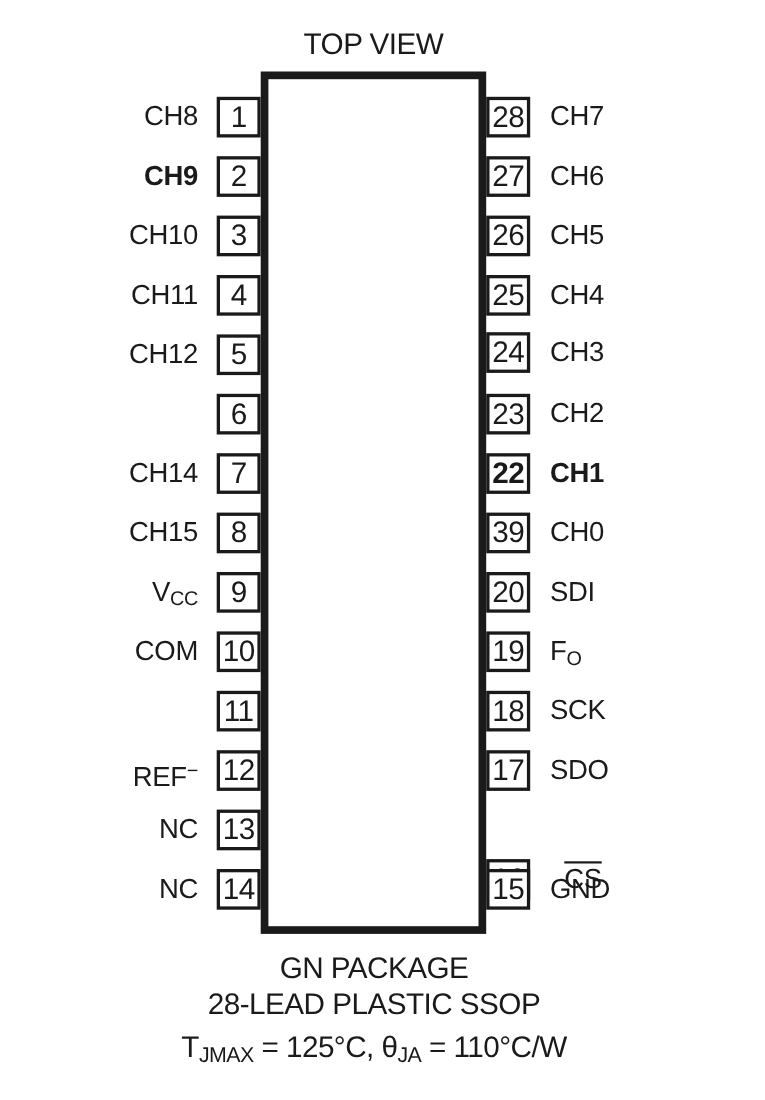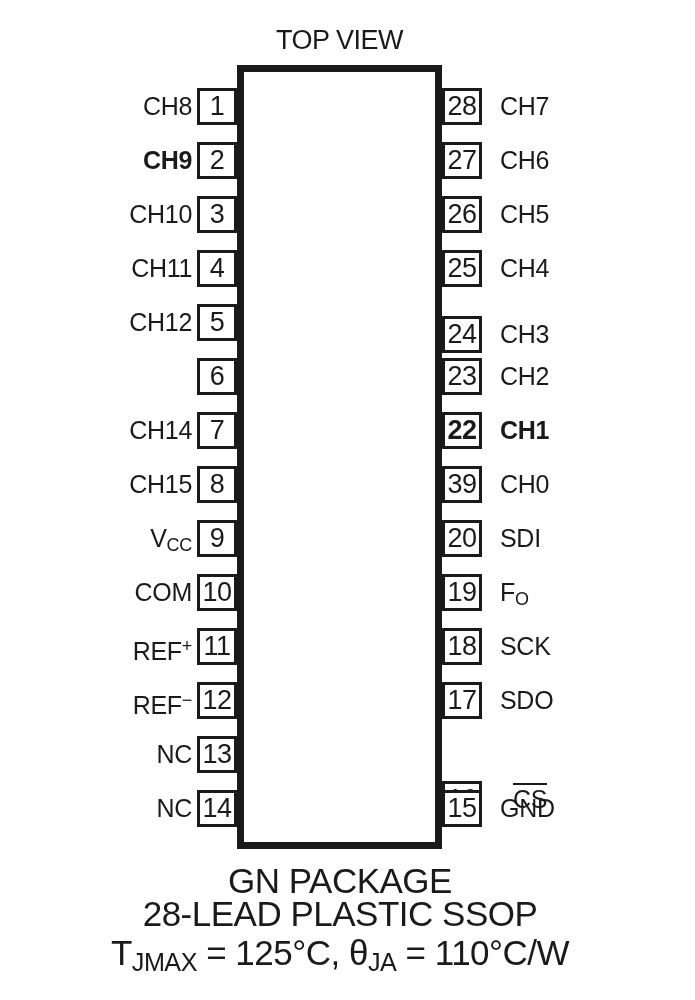--- a/index.html
+++ b/index.html
@@ -19,28 +19,28 @@
   .pin-row { position:absolute; left:0; width:695px; height:37px; }
   .pin-box {
     position:absolute; top:0; width:40px; height:37px;
     border:3px solid #1a1a1a; box-sizing:border-box; background:#ffffff;
     text-align:center; font-size:27px; line-height:30px; letter-spacing:-0.5px;
   }
   .pin-label {
     position:absolute; top:0; height:37px; line-height:37px;
     font-size:25px; letter-spacing:-0.3px; white-space:nowrap;
   }
-  .pin-label.left  { text-align:right;padding-left:12px; }
+  .pin-label.left  { text-align:right; }
   .pin-label.right { text-align:left; }
   .sb { font-size:0.72em; vertical-align:-0.24em; }
   .sp { font-size:0.72em; vertical-align:0.45em; }
   .ov { display:inline-block; border-top:2.5px solid currentColor; padding-top:2px; line-height:1.02; }
   .caption {
     position:absolute; left:0; top:864px; width:680px;
-    text-align:center; font-size:35px; line-height:33px; letter-spacing:-0.5px;
+    text-align:center; font-size:27px; line-height:33px; letter-spacing:-0.5px;
     white-space:nowrap;
   }
   .cap-line { height:33px; }
   .cap-line.thermal { margin-top:6px; }
 </style>
 </head>
 <body>
 
 <div class="canvas">
   <div class="top-view">TOP VIEW</div>
@@ -81,21 +81,20 @@
       </div>
       <div class="pin-row" style="top: 519.5px;">
         <div class="pin-label left" style="left: 0px; width: 180px;"><span>V</span><span class="sb">CC</span></div>
         <div class="pin-box" style="left: 197px;"><span>9</span></div>
       </div>
       <div class="pin-row" style="top: 573.5px;">
         <div class="pin-label left" style="left: 0px; width: 180px;"><span>COM</span></div>
         <div class="pin-box" style="left: 197px;"><span>10</span></div>
       </div>
       <div class="pin-row" style="top: 627.5px;">
-        <div class="pin-label left" style="left: 0px; width: 180px;"><span>REF</span><span class="sp">+</span></div>
         <div class="pin-box" style="left: 197px;"><span>11</span></div>
       </div>
       <div class="pin-row" style="top: 681.5px;">
         <div class="pin-label left" style="left: 0px; width: 180px;"><span>REF</span><span class="sp">−</span></div>
         <div class="pin-box" style="left: 197px;"><span>12</span></div>
       </div>
       <div class="pin-row" style="top: 735.5px;">
         <div class="pin-label left" style="left: 0px; width: 180px;"><span>NC</span></div>
         <div class="pin-box" style="left: 197px;"><span>13</span></div>
       </div>
@@ -114,21 +113,21 @@
         <div class="pin-label right" style="left: 500px;"><span>CH6</span></div>
       </div>
       <div class="pin-row" style="top: 195.5px;">
         <div class="pin-box" style="left: 442px;"><span>26</span></div>
         <div class="pin-label right" style="left: 500px;"><span>CH5</span></div>
       </div>
       <div class="pin-row" style="top: 249.5px;">
         <div class="pin-box" style="left: 442px;"><span>25</span></div>
         <div class="pin-label right" style="left: 500px;"><span>CH4</span></div>
       </div>
-      <div class="pin-row" style="top: 316px;">
+      <div class="pin-row" style="top: 302px;">
         <div class="pin-box" style="left: 442px;"><span>24</span></div>
         <div class="pin-label right" style="left: 500px;"><span>CH3</span></div>
       </div>
       <div class="pin-row" style="top: 357.5px;">
         <div class="pin-box" style="left: 442px;"><span>23</span></div>
         <div class="pin-label right" style="left: 500px;"><span>CH2</span></div>
       </div>
       <div class="pin-row" style="top: 411.5px; font-weight: bold;">
         <div class="pin-box" style="left: 442px;"><span>22</span></div>
         <div class="pin-label right" style="left: 500px;"><span>CH1</span></div>

